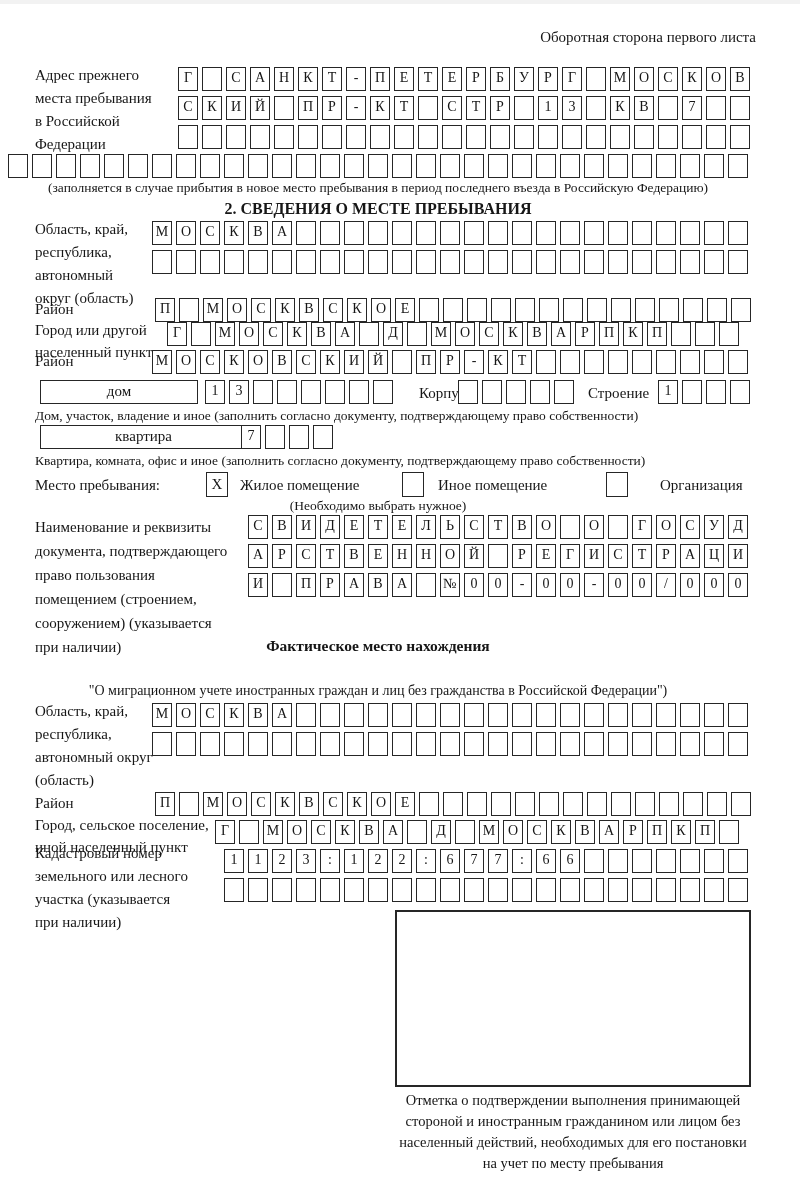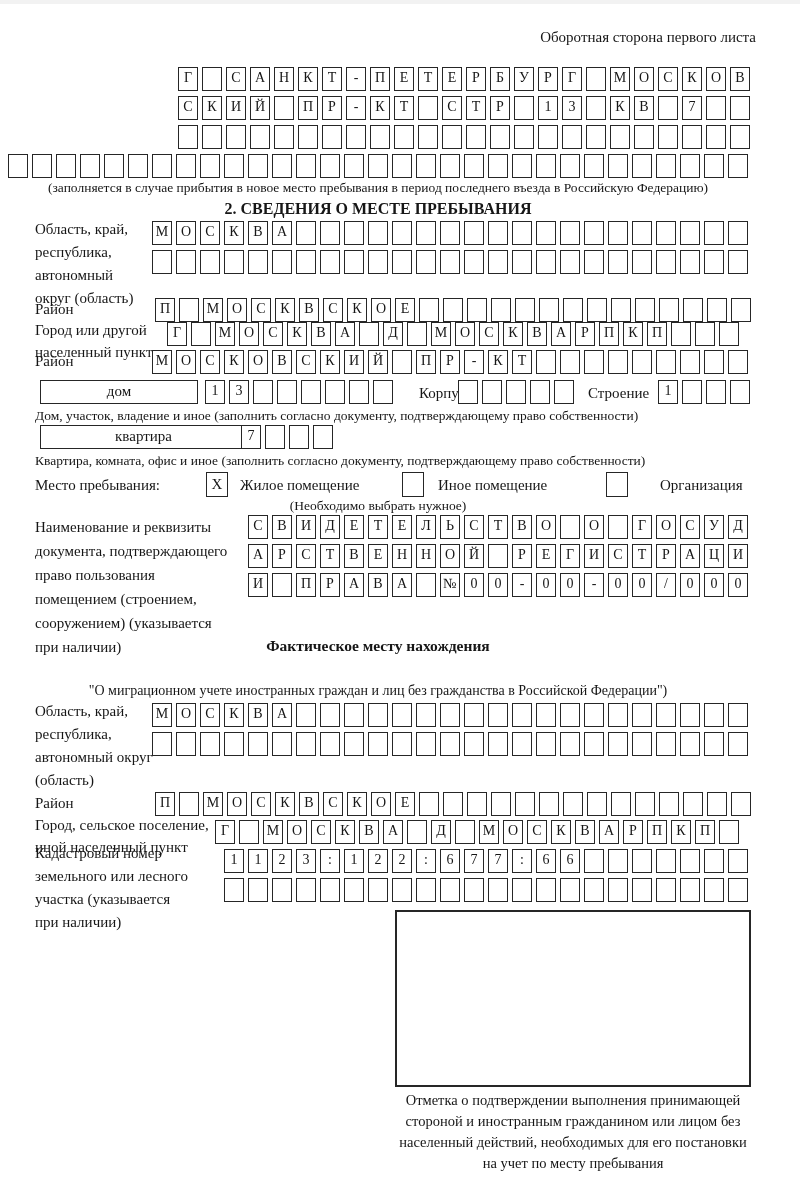--- a/index.html
+++ b/index.html
@@ -31,20 +31,26 @@
   .bigbox{position:absolute;box-sizing:border-box;border:2px solid #262626;background:#fff;}
   .note{font-size:14.5px;line-height:21px;text-align:center;}
 </style>
 </head>
 <body>
 
 <div id="sheet">
 
   <div class="abs label" style="left:400px;top:22px;width:356px;text-align:right;">Оборотная сторона первого листа</div>
 
+  <div class="abs label" style="left:35px;top:60px;">
+    <div>Адрес прежнего</div>
+    <div>места пребывания</div>
+    <div>в Российской</div>
+    <div>Федерации</div>
+  </div>
   <div class="boxrow" style="left:178px;top:63px;">
       <span class="cell">Г</span>
       <span class="cell"></span>
       <span class="cell">С</span>
       <span class="cell">А</span>
       <span class="cell">Н</span>
       <span class="cell">К</span>
       <span class="cell">Т</span>
       <span class="cell">-</span>
       <span class="cell">П</span>
@@ -420,21 +426,21 @@
       <span class="cell">0</span>
       <span class="cell">-</span>
       <span class="cell">0</span>
       <span class="cell">0</span>
       <span class="cell">/</span>
       <span class="cell">0</span>
       <span class="cell">0</span>
       <span class="cell">0</span>
     </div>
 
-  <div class="abs label bold center" style="top:630px;font-size:15.5px;">Фактическое месту нахождения</div>
+  <div class="abs label bold center" style="top:630px;font-size:15.5px;">Фактическое место нахождения</div>
   <div class="abs caption center" style="top:679px;font-size:14px;">"О миграционном учете иностранных граждан и лиц без гражданства в Российской Федерации")</div>
 
   <div class="abs label" style="left:35px;top:696px;">
     <div>Область, край,</div>
     <div>республика,</div>
     <div>автономный округ</div>
     <div>(область)</div>
   </div>
   <div class="boxrow" style="left:152px;top:699px;">
       <span class="cell">М</span>

